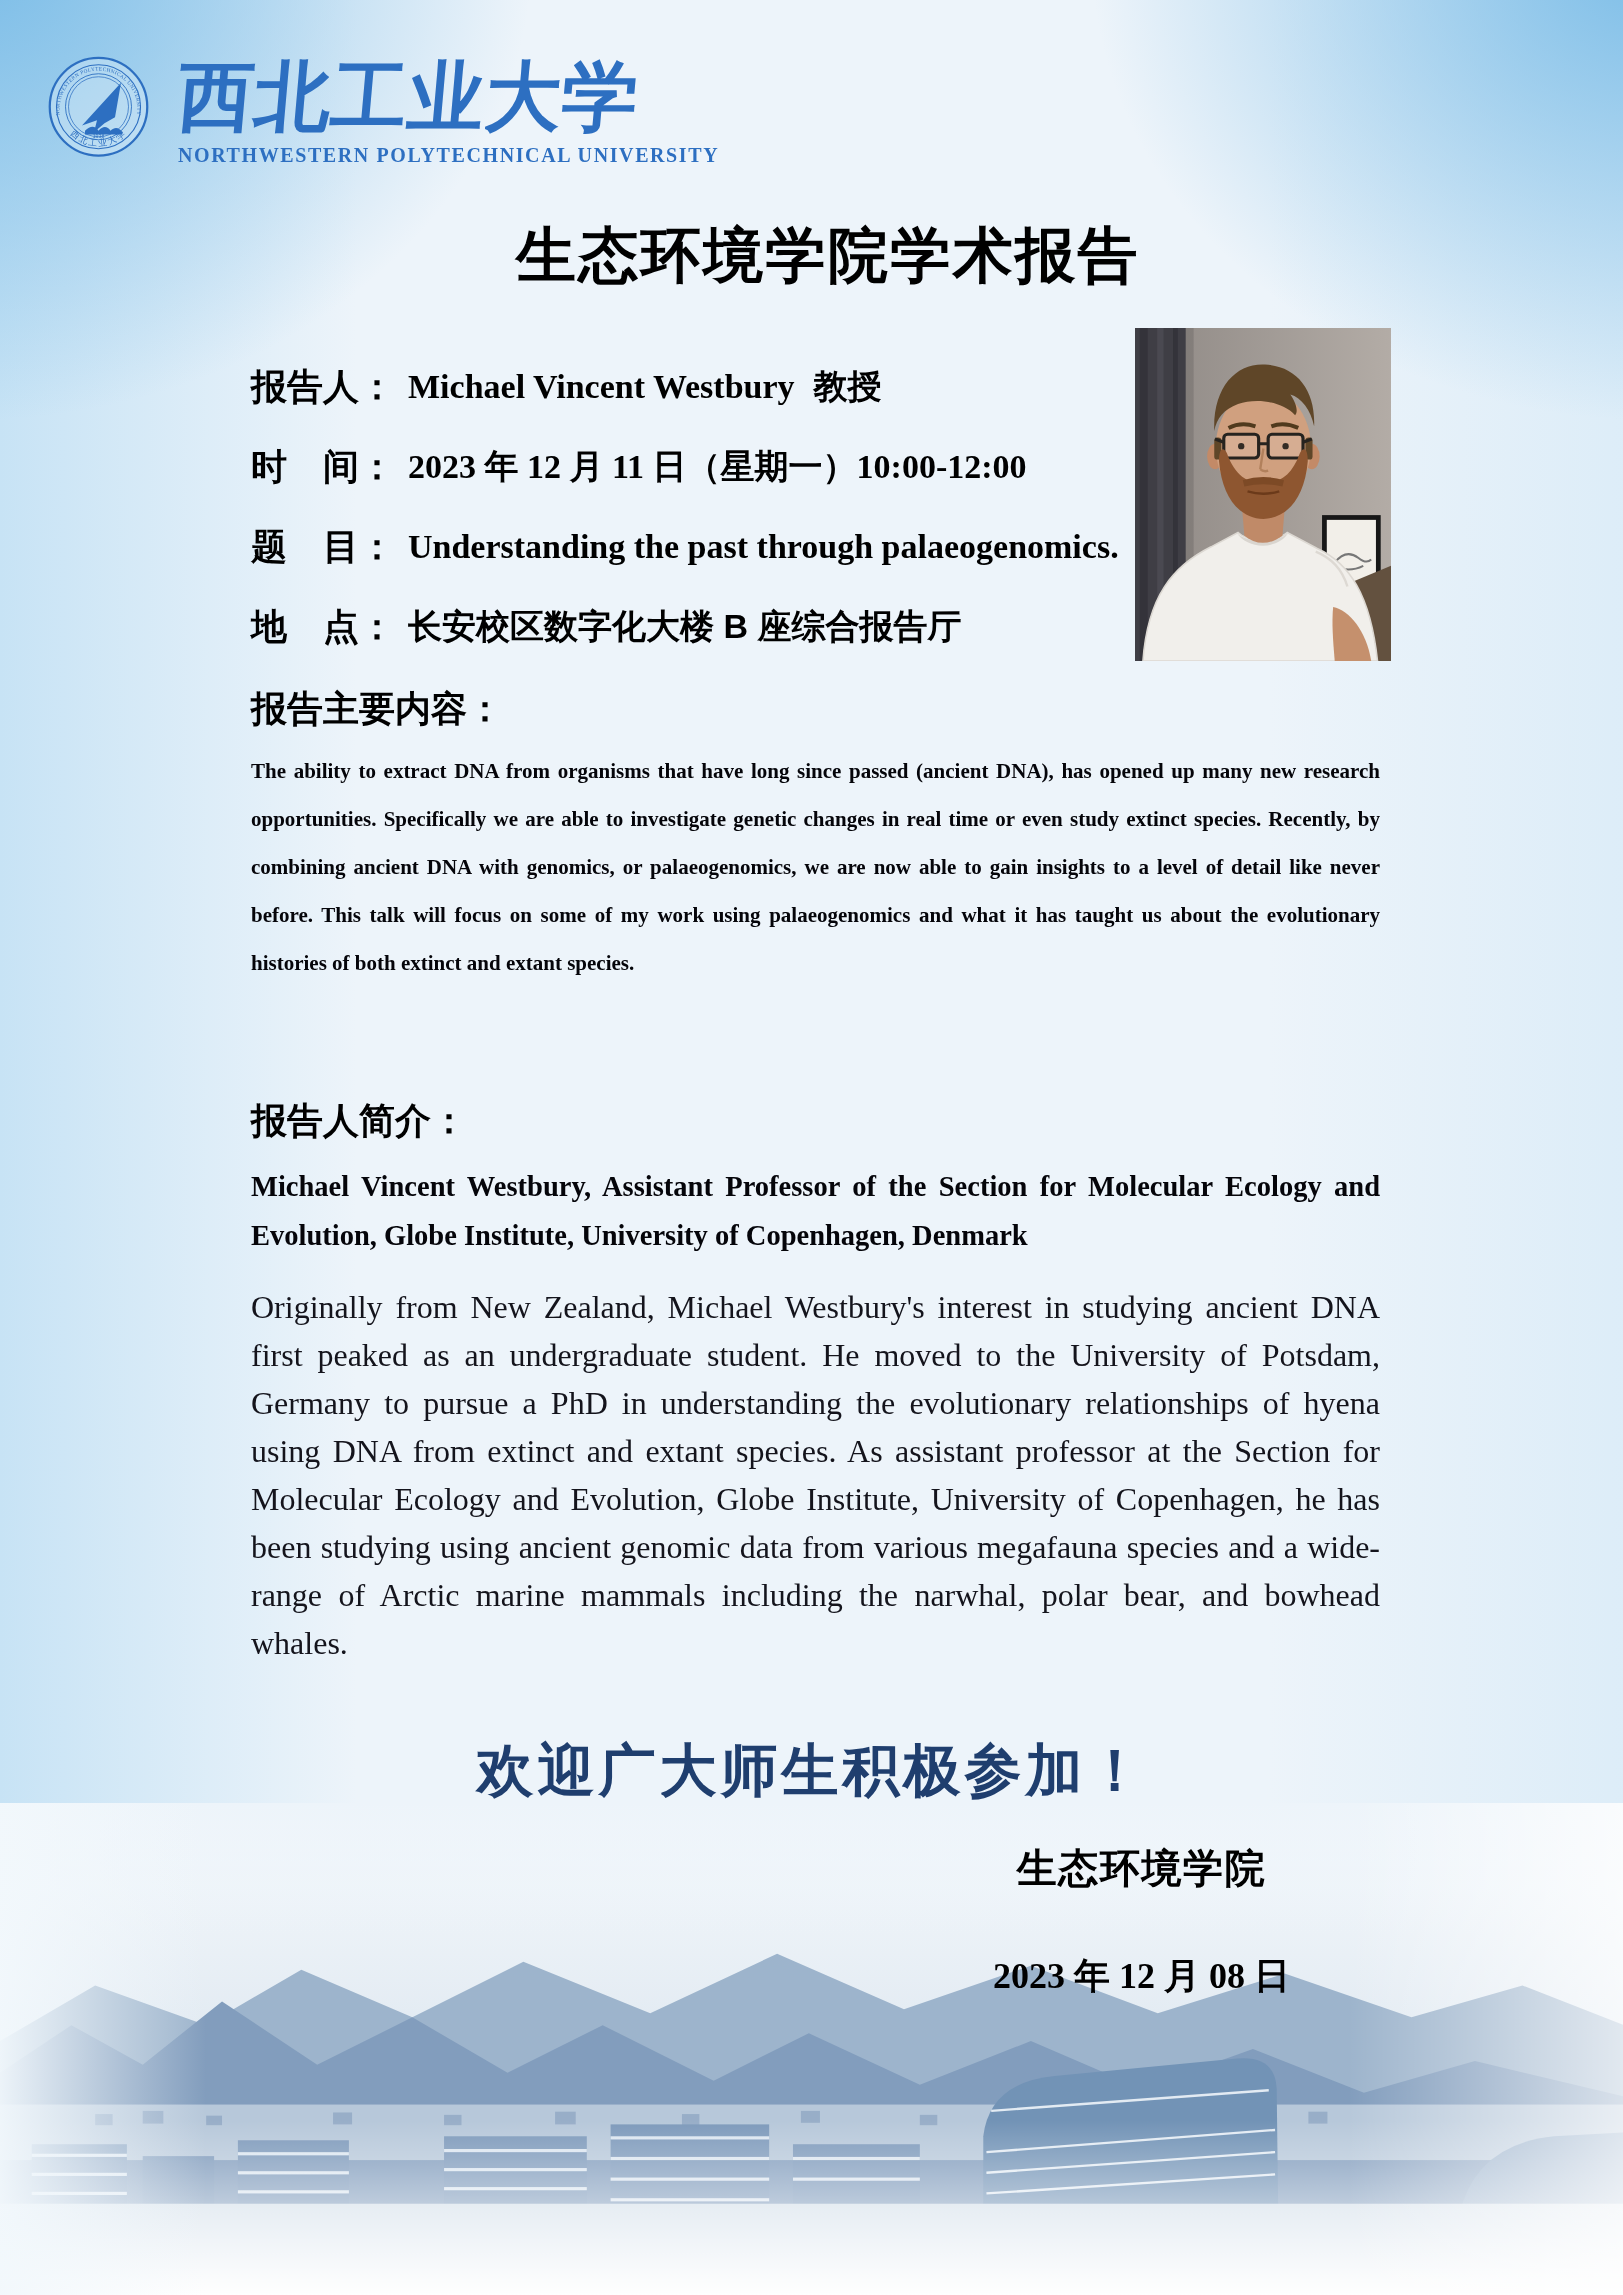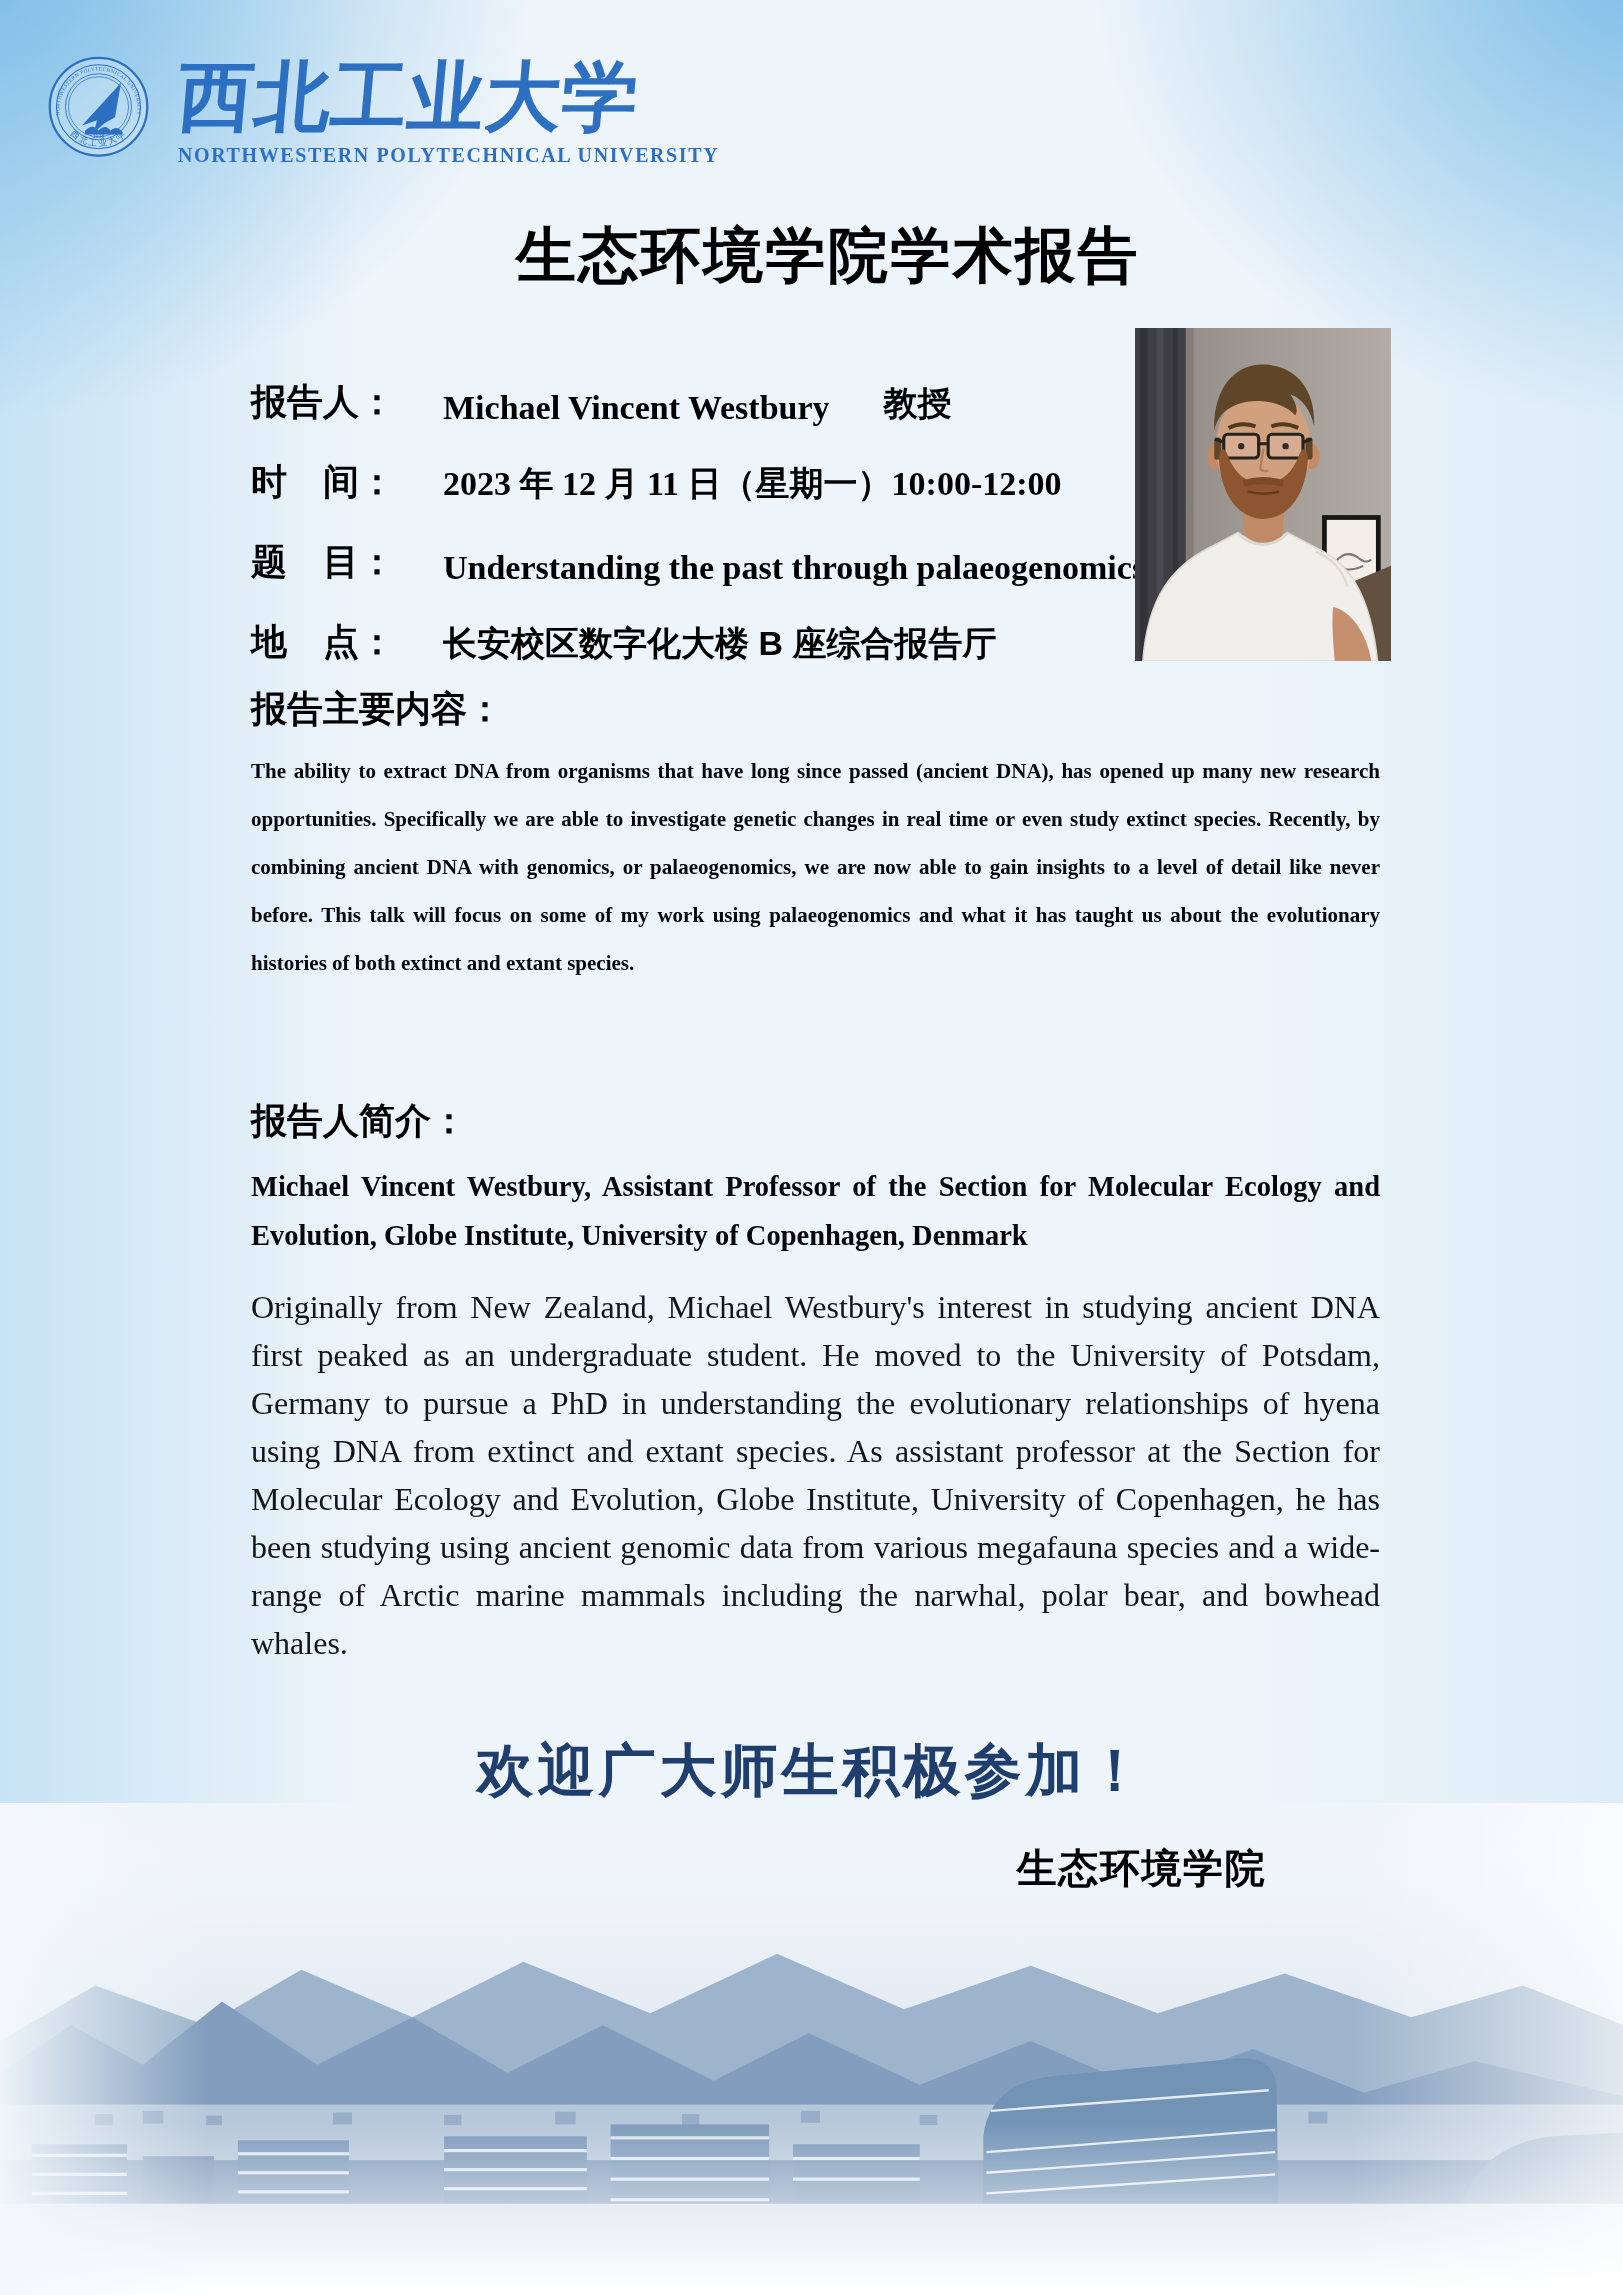--- a/index.html
+++ b/index.html
@@ -18,21 +18,21 @@
   .logo-text{margin-left:27px;}
   .logo-zh{font-size:76px;line-height:1.2;font-weight:900;color:#2d6fc1;
            transform:skewX(-5deg);letter-spacing:0.8px;}
   .logo-en{margin-top:1.6px;font-family:"Liberation Serif","DejaVu Serif",serif;font-weight:700;
            font-size:20px;letter-spacing:1.6px;color:#2d6fc1;white-space:nowrap;}
   
   .title{position:absolute;top:216px;left:0;width:100%;text-align:center;
          font-size:60px;font-weight:900;letter-spacing:2.4px;z-index:3;padding-left:16px;}
   
   .info{position:absolute;left:251px;top:347px;width:888px;z-index:3;}
-  .info-row{height:80px;display:flex;align-items:flex-end;gap:35px;}
+  .info-row{height:80px;display:flex;align-items:center;}
   .info-label{width:157px;flex:none;font-size:36px;font-weight:900;white-space:pre;}
   .val{font-size:34px;font-weight:700;white-space:nowrap;}
   .val-serif{font-family:"Liberation Serif","DejaVu Serif",serif;}
   .val-sans{font-weight:800;white-space:pre;}
   
   .photo{position:absolute;left:1135px;top:328px;width:256px;height:333px;z-index:3;}
   .photo svg{width:100%;height:100%;display:block;}
   
   .section-heading{position:absolute;left:251px;font-size:36px;font-weight:900;z-index:3;}
   .h-abstract{top:685px;}
@@ -161,20 +161,21 @@
   <div class="para abstract-body">The ability to extract DNA from organisms that have long since passed (ancient DNA), has opened up many new research opportunities. Specifically we are able to investigate genetic changes in real time or even study extinct species. Recently, by combining ancient DNA with genomics, or palaeogenomics, we are now able to gain insights to a level of detail like never before. This talk will focus on some of my work using palaeogenomics and what it has taught us about the evolutionary histories of both extinct and extant species.</div>
 
   <div class="section-heading h-bio">报告人简介：</div>
   <div class="para bio-affiliation">Michael Vincent Westbury, Assistant Professor of the Section for Molecular Ecology and Evolution, Globe Institute, University of Copenhagen, Denmark</div>
   <div class="para bio-body">Originally from New Zealand, Michael Westbury's interest in studying ancient DNA first peaked as an undergraduate student. He moved to the University of Potsdam, Germany to pursue a PhD in understanding the evolutionary relationships of hyena using DNA from extinct and extant species. As assistant professor at the Section for Molecular Ecology and Evolution, Globe Institute, University of Copenhagen, he has been studying using ancient genomic data from various megafauna species and a wide-range of Arctic marine mammals including the narwhal, polar bear, and bowhead whales.</div>
 
   <div class="closing">欢迎广大师生积极参加！</div>
 
   <div class="signature">
     <div class="sig-org">生态环境学院</div>
+    <div class="sig-date">2023 年 12 月 08 日</div>
   </div>
 
   <div class="cityscape">
     <svg viewBox="0 0 2048 620" preserveAspectRatio="none">
       <defs>
         <linearGradient id="sky" x1="0" y1="0" x2="0" y2="1">
           <stop offset="0" stop-color="#f6fafd"></stop>
             <stop offset="1" stop-color="#ccd9e6"></stop>
         </linearGradient>
         <linearGradient id="fadeT" x1="0" y1="0" x2="0" y2="1">

